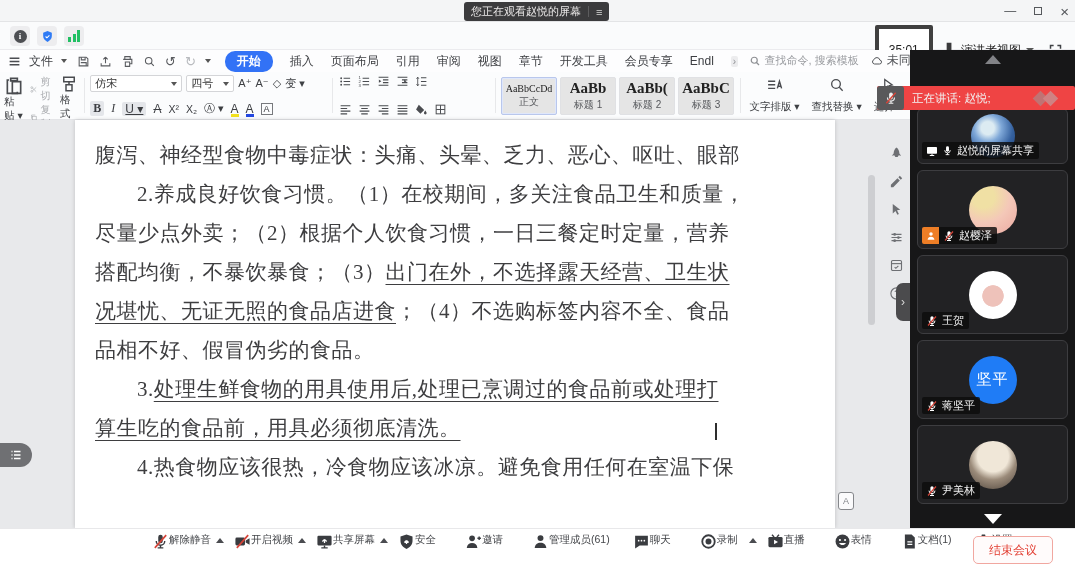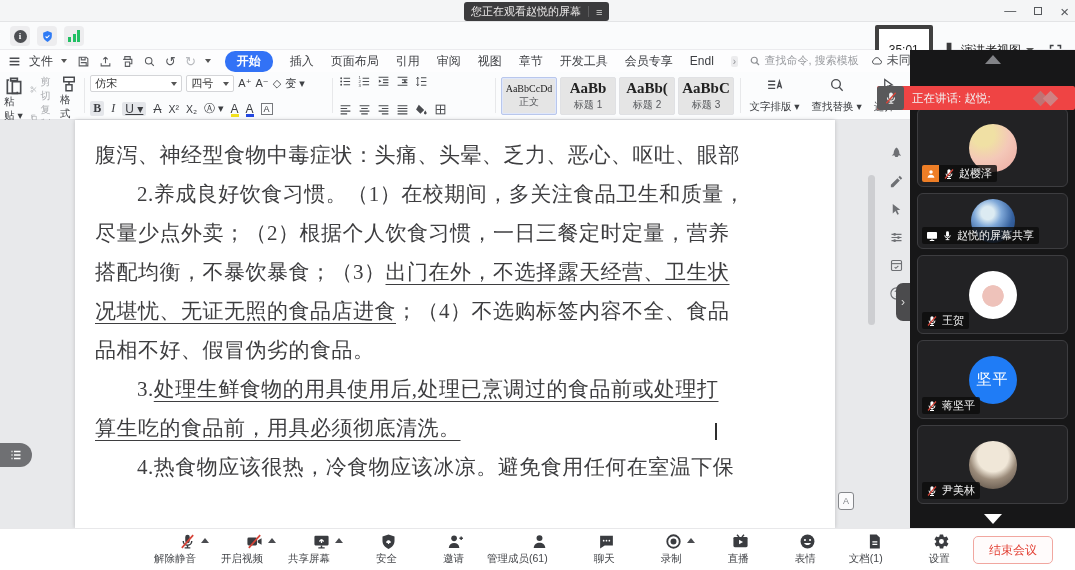--- a/index.html
+++ b/index.html
@@ -109,21 +109,21 @@
   
   .speakbar { position:absolute; left:877px; top:86px; width:198px; height:24px; background:#ef4444; border-radius:2px; display:flex; align-items:center; color:#f1f1f1; font-size:11.5px; z-index:5; }
   .speakbar .micbox { width:27px; height:24px; background:#59595b; border-radius:3px; display:flex; align-items:center; justify-content:center; margin-right:8px; }
   .speakbar .logo { margin-left:auto; margin-right:10px; position:relative; width:34px; height:16px; opacity:.55; }
   .speakbar .logo i { position:absolute; top:3px; width:11px; height:11px; background:#9a9a9c; transform:rotate(45deg); display:block; }
   .speakbar .logo i:nth-child(1){ left:4px; } .speakbar .logo i:nth-child(2){ left:14px; background:#b5b5b7; }
 
   
   .bottombar { position:absolute; left:0; top:528px; width:1075px; height:42px; background:#ffffff; border-top:1px solid #e8e8ea; }
   .btools { position:absolute; left:152px; top:3px; display:flex; gap:23px; }
-  .bt-item { display:flex; flex-direction:column; align-items:flex-end; width:auto; min-width:44px; position:relative; cursor:default; }
+  .bt-item { display:flex; flex-direction:row; align-items:flex-start; width:auto; min-width:44px; position:relative; cursor:default; }
   .bt-item .ic { height:19px; display:flex; align-items:center; justify-content:center; color:#3a3c40; }
   .bt-item .lb { font-size:10.5px; color:#44464a; margin-top:1px; white-space:nowrap; }
   .bt-caret { position:absolute; right:-13px; top:6px; width:0; height:0; border-left:4px solid transparent; border-right:4px solid transparent; border-bottom:5px solid #4a4c50; }
   .end-btn { position:absolute; right:22px; top:7px; height:28px; padding:0 15px; background:#fffbfb; border:1px solid #f1a7a0; border-radius:5px; color:#e23d31; font-size:12px; display:flex; align-items:center; cursor:default; }
 </style>
 </head>
 <body>
 
 <div id="app">
 
@@ -515,44 +515,20 @@
           <svg viewBox="0 0 24 24" stroke="currentColor" stroke-width="3" fill="none">
             <path d="M8 5h13M8 12h13M8 19h13M3 5h2M3 12h2M3 19h2"></path>
           </svg>
         </span>
     </div>
   </div>
 
   <div class="sidebar">
     <div class="tri-up"></div>
     <div class="tiles" id="tiles">
-        <div class="tile">
-          <div class="avatar av-pink"></div>
-          <div class="tlabel">
-            <span class="host">
-              <span class="svgi" style="width: 10px; height: 10px; color: rgb(255, 255, 255);">
-                <svg viewBox="0 0 24 24" width="100%" height="100%">
-                  <circle cx="12" cy="7.2" r="4.2" fill="currentColor"></circle>
-                  <path fill="currentColor" d="M3.8 21c.4-4.6 3.8-7.2 8.2-7.2s7.8 2.6 8.2 7.2z"></path>
-                </svg>
-              </span>
-            </span>
-            <span class="main">
-              <span class="svgi" style="width: 12px; height: 12px; color: rgb(255, 255, 255);">
-                <svg viewBox="0 0 24 24" width="100%" height="100%">
-                  <path fill="currentColor" d="M12 14.5a3.2 3.2 0 0 0 3.2-3.2V5.7a3.2 3.2 0 0 0-6.4 0v5.6A3.2 3.2 0 0 0 12 14.5z"></path>
-                  <path d="M6 11.3a6 6 0 0 0 12 0" fill="none" stroke="currentColor" stroke-width="2"></path>
-                  <path d="M12 17.5V21M8 21h8" stroke="currentColor" stroke-width="2" fill="none"></path>
-                  <path d="M4 21L20 3" stroke="#d64438" stroke-width="2.4" fill="none"></path>
-                </svg>
-              </span>
-              <span>赵樱泽</span>
-            </span>
-          </div>
-        </div>
         <div class="tile first">
           <div class="avatar av-earth"></div>
           <div class="tlabel">
             <span class="main">
               <span class="svgi" style="width: 12px; height: 12px; color: rgb(255, 255, 255);">
                 <svg viewBox="0 0 24 24" width="100%" height="100%">
                   <rect x="2" y="4" width="20" height="13.5" rx="1.5" fill="currentColor"></rect>
                   <path d="M12 14V9m0 0l-3 3m3-3l3 3" stroke="#fff" stroke-width="1.8" fill="none"></path>
                   <path d="M12 17.5V21M7.5 21h9" stroke="currentColor" stroke-width="2" fill="none"></path>
                 </svg>
@@ -562,20 +538,44 @@
                   <path fill="currentColor" d="M12 14.5a3.2 3.2 0 0 0 3.2-3.2V5.7a3.2 3.2 0 0 0-6.4 0v5.6A3.2 3.2 0 0 0 12 14.5z"></path>
                   <path d="M6 11.3a6 6 0 0 0 12 0" fill="none" stroke="currentColor" stroke-width="2"></path>
                   <path d="M12 17.5V21M8 21h8" stroke="currentColor" stroke-width="2" fill="none"></path>
                 </svg>
               </span>
               <span>赵悦的屏幕共享</span>
             </span>
           </div>
         </div>
         <div class="tile">
+          <div class="avatar av-pink"></div>
+          <div class="tlabel">
+            <span class="host">
+              <span class="svgi" style="width: 10px; height: 10px; color: rgb(255, 255, 255);">
+                <svg viewBox="0 0 24 24" width="100%" height="100%">
+                  <circle cx="12" cy="7.2" r="4.2" fill="currentColor"></circle>
+                  <path fill="currentColor" d="M3.8 21c.4-4.6 3.8-7.2 8.2-7.2s7.8 2.6 8.2 7.2z"></path>
+                </svg>
+              </span>
+            </span>
+            <span class="main">
+              <span class="svgi" style="width: 12px; height: 12px; color: rgb(255, 255, 255);">
+                <svg viewBox="0 0 24 24" width="100%" height="100%">
+                  <path fill="currentColor" d="M12 14.5a3.2 3.2 0 0 0 3.2-3.2V5.7a3.2 3.2 0 0 0-6.4 0v5.6A3.2 3.2 0 0 0 12 14.5z"></path>
+                  <path d="M6 11.3a6 6 0 0 0 12 0" fill="none" stroke="currentColor" stroke-width="2"></path>
+                  <path d="M12 17.5V21M8 21h8" stroke="currentColor" stroke-width="2" fill="none"></path>
+                  <path d="M4 21L20 3" stroke="#d64438" stroke-width="2.4" fill="none"></path>
+                </svg>
+              </span>
+              <span>赵樱泽</span>
+            </span>
+          </div>
+        </div>
+        <div class="tile">
           <div class="avatar av-white"></div>
           <div class="tlabel">
             <span class="main">
               <span class="svgi" style="width: 12px; height: 12px; color: rgb(255, 255, 255);">
                 <svg viewBox="0 0 24 24" width="100%" height="100%">
                   <path fill="currentColor" d="M12 14.5a3.2 3.2 0 0 0 3.2-3.2V5.7a3.2 3.2 0 0 0-6.4 0v5.6A3.2 3.2 0 0 0 12 14.5z"></path>
                   <path d="M6 11.3a6 6 0 0 0 12 0" fill="none" stroke="currentColor" stroke-width="2"></path>
                   <path d="M12 17.5V21M8 21h8" stroke="currentColor" stroke-width="2" fill="none"></path>
                   <path d="M4 21L20 3" stroke="#d64438" stroke-width="2.4" fill="none"></path>
                 </svg>

